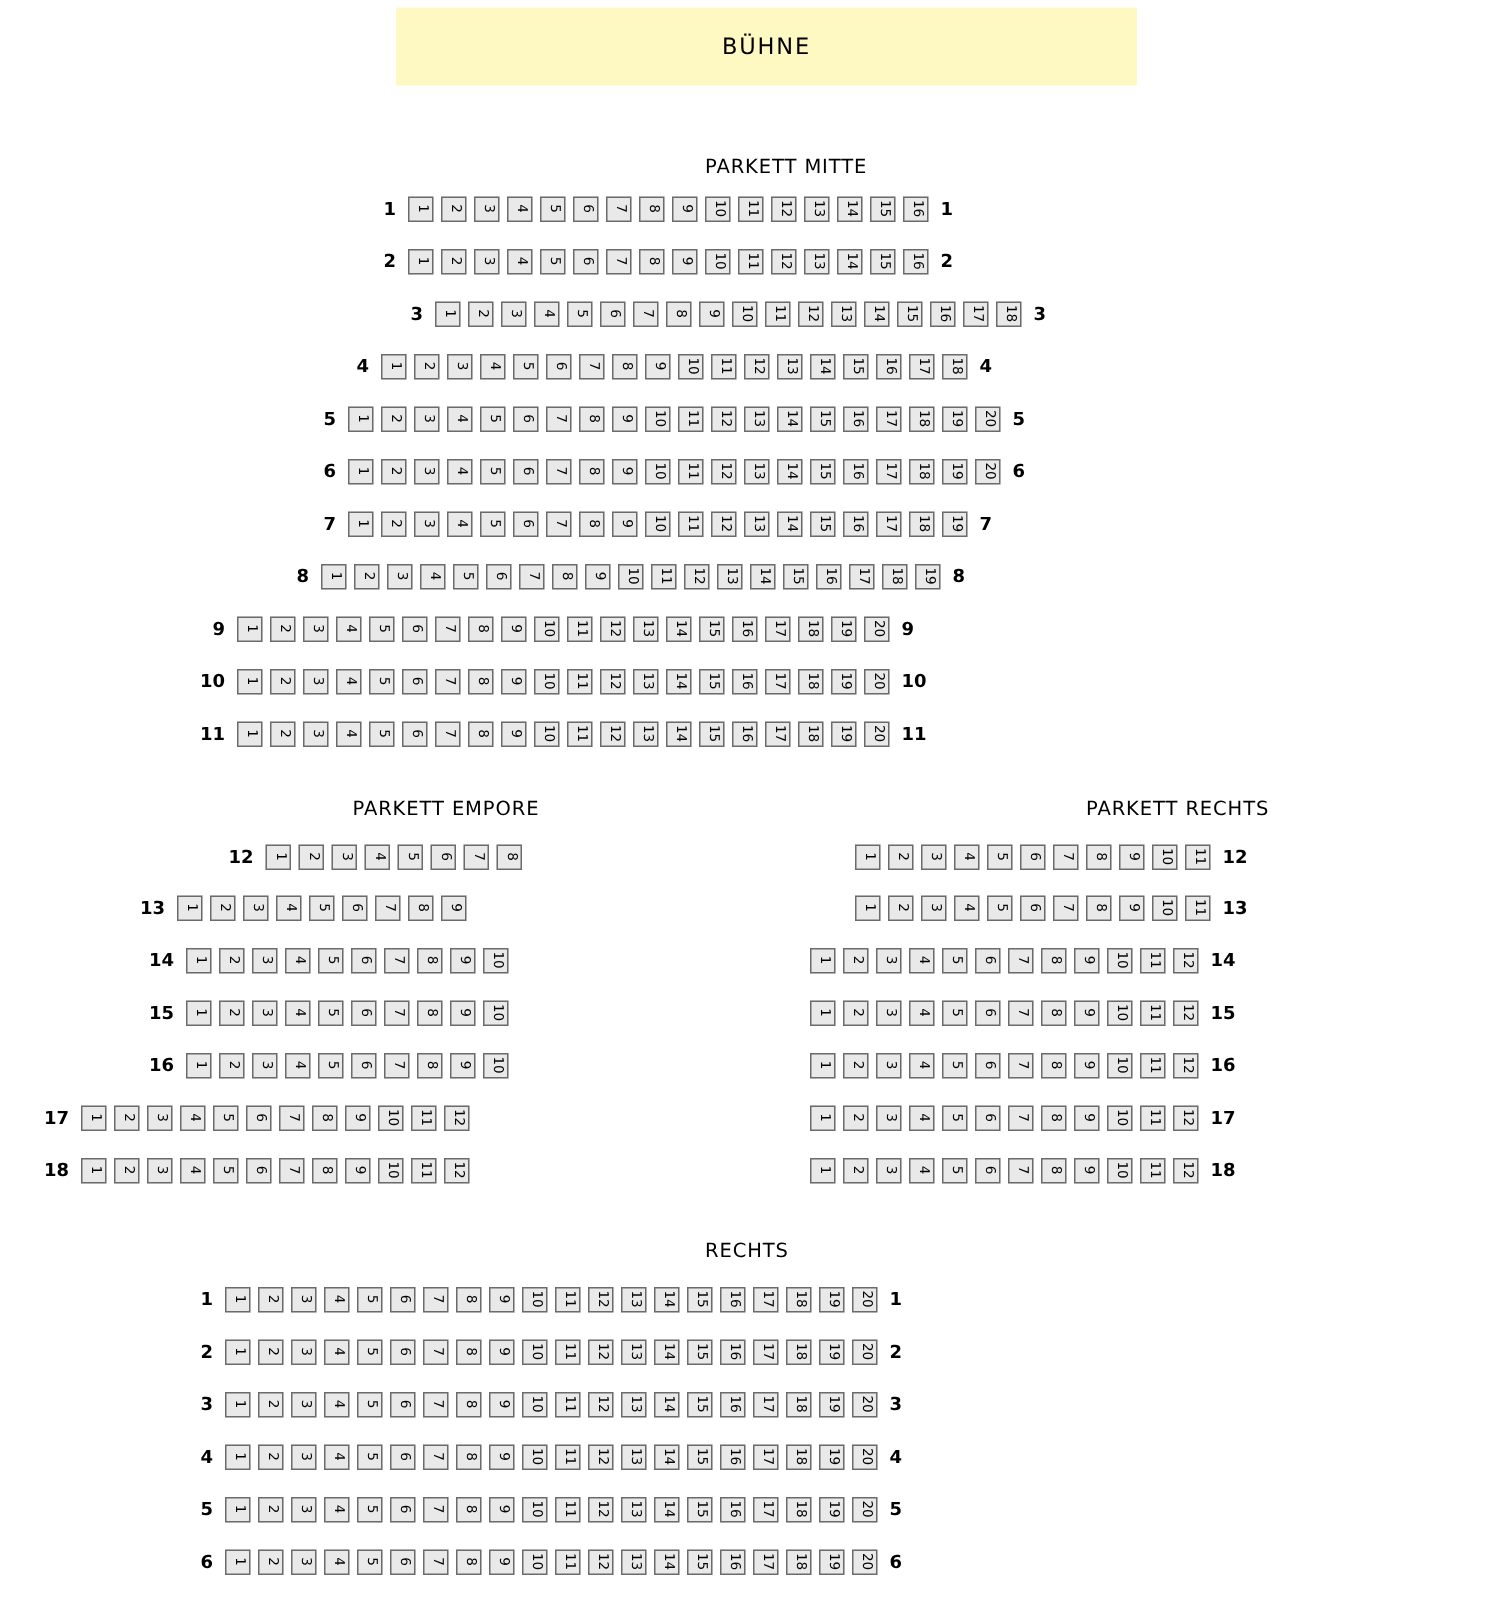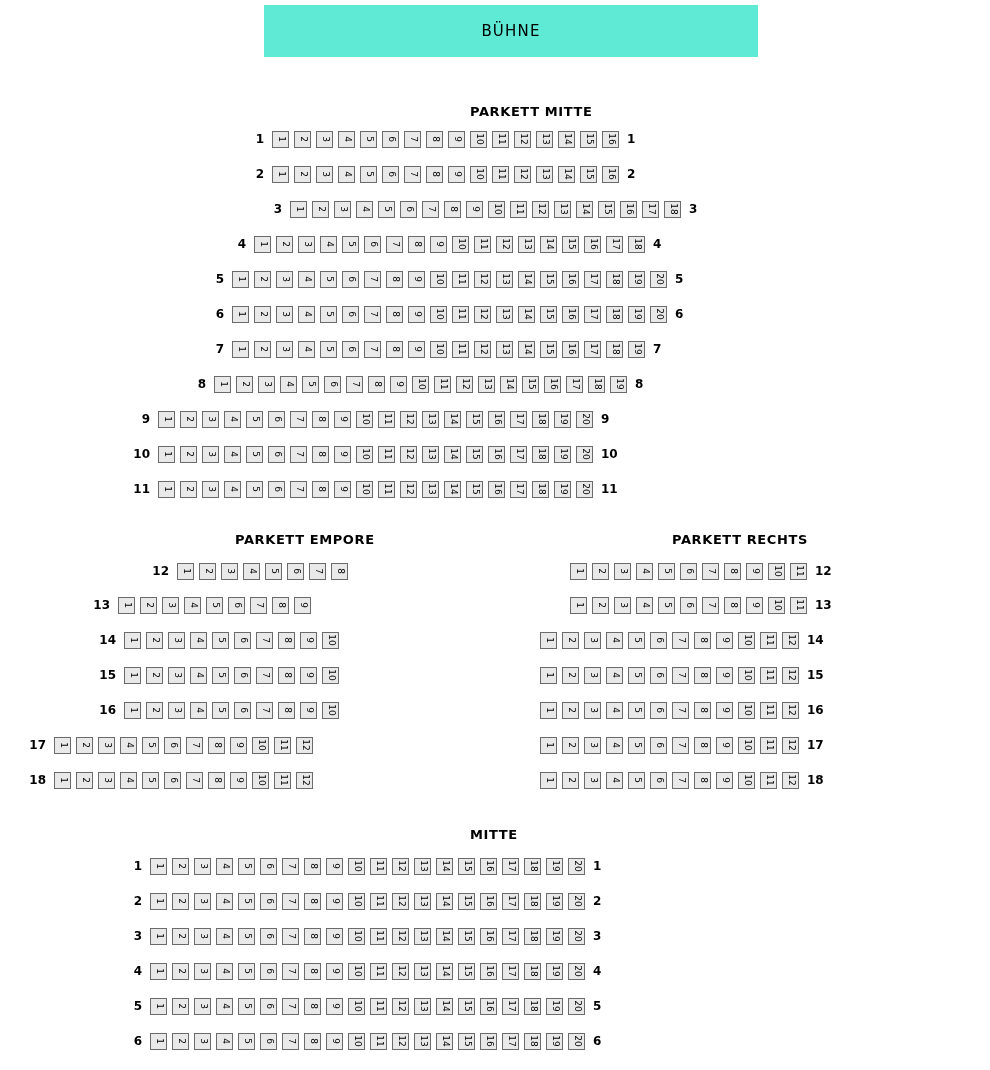--- a/index.html
+++ b/index.html
@@ -16,37 +16,37 @@
     overflow: hidden;
   }
 
   
   .stage {
     position: absolute;
     left: 264px;
     top: 5px;
     width: 494px;
     height: 52px;
-    background: #5eead4;
+    background: #fef9c3;
     display: flex;
     align-items: center;
     justify-content: center;
   }
   .stage-label {
     font-size: 15px;
     letter-spacing: 1.2px;
     color: #000000;
     font-family: "DejaVu Sans", sans-serif;
   }
 
   
   .section-title {
     position: absolute;
     font-size: 13px;
-    font-weight: bold;
+    font-weight: normal;
     letter-spacing: 0.6px;
     white-space: nowrap;
     font-family: "DejaVu Sans", sans-serif;
   }
 
   
   .row {
     position: absolute;
     display: flex;
     align-items: center;
@@ -1024,21 +1024,21 @@
           <span>10</span>
         </div>
         <div class="seat">
           <span>11</span>
         </div>
         <div class="seat">
           <span>12</span>
         </div>
       </div>
     </div>
-    <div class="section-title" style="left: 672px; top: 532px;">PARKETT RECHTS</div>
+    <div class="section-title" style="left: 724px; top: 532px;">PARKETT RECHTS</div>
     <div class="row" style="left: 562px; top: 560px;">
       <div class="seats">
         <div class="seat">
           <span>1</span>
         </div>
         <div class="seat">
           <span>2</span>
         </div>
         <div class="seat">
           <span>3</span>
@@ -1306,21 +1306,21 @@
         </div>
         <div class="seat">
           <span>11</span>
         </div>
         <div class="seat">
           <span>12</span>
         </div>
       </div>
       <div class="row-label right">18</div>
     </div>
-    <div class="section-title" style="left: 470px; top: 827px;">MITTE</div>
+    <div class="section-title" style="left: 470px; top: 827px;">RECHTS</div>
     <div class="row" style="left: 118px; top: 855px;">
       <div class="row-label">1</div>
       <div class="seats">
         <div class="seat">
           <span>1</span>
         </div>
         <div class="seat">
           <span>2</span>
         </div>
         <div class="seat">

